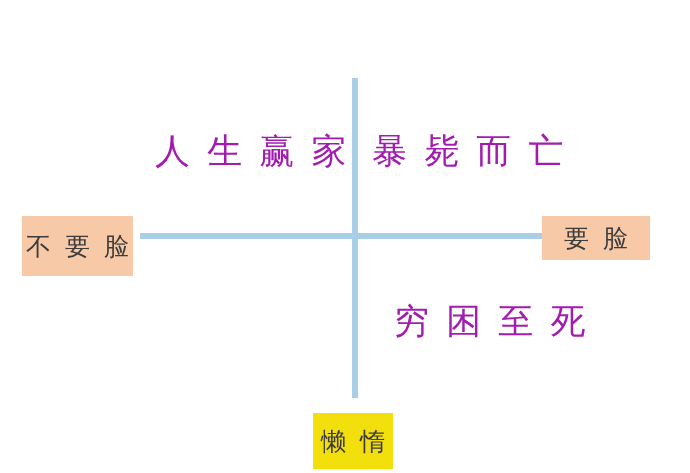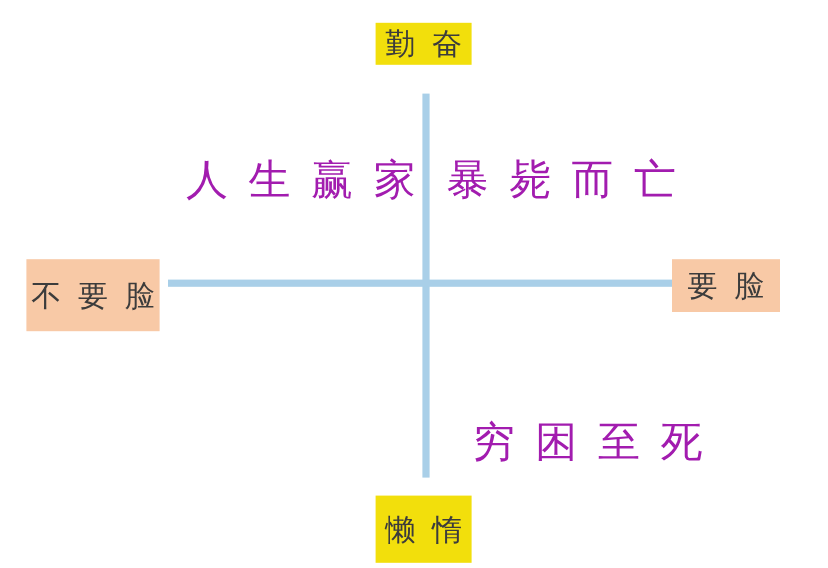--- a/index.html
+++ b/index.html
@@ -43,21 +43,21 @@
     color: #a21caf;
     font-size: 35px;
     line-height: 1;
     letter-spacing: 3px;
     white-space: nowrap;
     font-weight: 400;
   }
   .quad-tl { left: 155px; top: 134px; }
   .quad-tr { left: 372px; top: 134px; }
   .quad-bl { left: 155px; top: 304px; }
-  .quad-br { left: 394px; top: 304px; margin-top: 48px; }
+  .quad-br { left: 394px; top: 304px; }
 
   
   .axis-label {
     position: absolute;
     display: flex;
     align-items: center;
     justify-content: center;
     color: #3c3c3c;
     font-size: 25px;
     line-height: 1;
@@ -65,38 +65,37 @@
     white-space: nowrap;
     box-sizing: border-box;
     padding-left: 3px;
   }
   .label-yellow { background: #f2df0c; }
   .label-peach  { background: #f8c9a6; }
 
   .label-top    { left: 313px; top: 19px;  width: 80px;  height: 35px; }
   .label-bottom { left: 313px; top: 413px; width: 80px;  height: 56px; }
   .label-left   { left: 22px;  top: 216px; width: 111px; height: 60px; }
-  .label-right  { left: 560px; top: 216px; width: 90px;  height: 44px; }
+  .label-right  { left: 542px; top: 216px; width: 108px;  height: 44px; }
 </style>
 </head>
 <body>
 
 <div id="canvas">
 
   <div class="axis-v"></div>
   <div class="axis-h"></div>
 
   <div class="quad quad-tl">人 生 赢 家</div>
 
   <div class="quad quad-tr">暴 毙 而 亡</div>
 
 
   <div class="quad quad-br">穷 困 至 死</div>
 
-  <div class="axis-label label-yellow label-top">勤 奋</div>
 
   <div class="axis-label label-yellow label-bottom">懒 惰</div>
 
   <div class="axis-label label-peach label-left">不 要 脸</div>
 
   <div class="axis-label label-peach label-right">要 脸</div>
 
 </div>
 
 </body></html>

